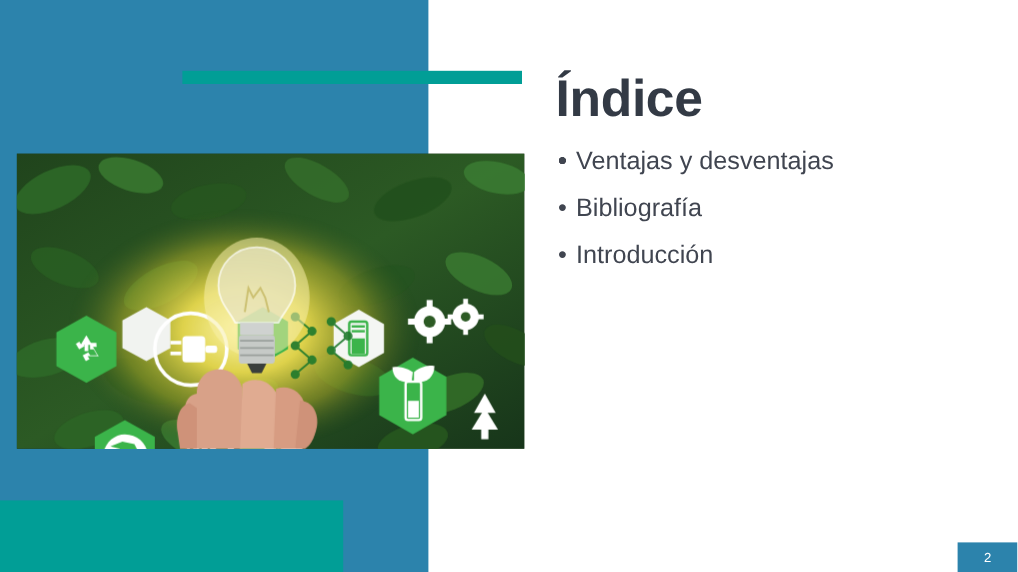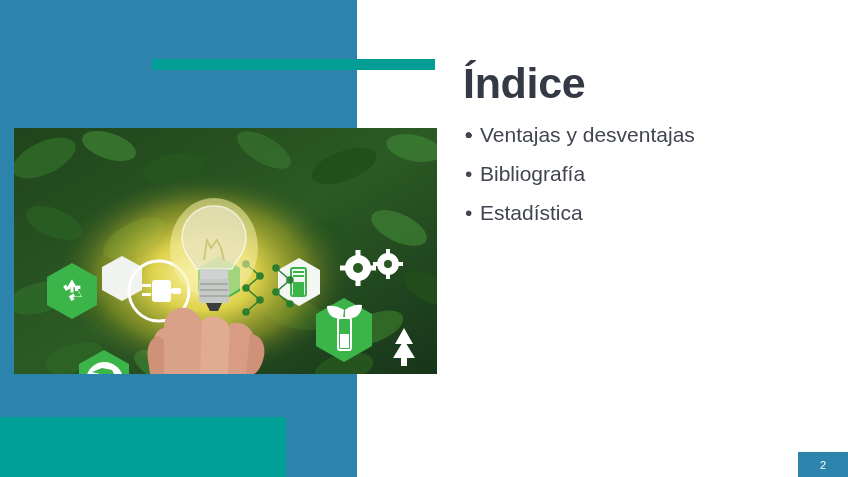--- a/index.html
+++ b/index.html
@@ -339,20 +339,20 @@
       <li class="bullet-item">
         <span class="dot">•</span>
         <span>Ventajas y desventajas</span>
       </li>
       <li class="bullet-item">
         <span class="dot">•</span>
         <span>Bibliografía</span>
       </li>
       <li class="bullet-item">
         <span class="dot">•</span>
-        <span>Estadística</span>
+        <span>Introducción</span>
       </li>
     </ul>
   </div>
 
   <div class="page-badge">2</div>
 
 </div>
 
 </body></html>

